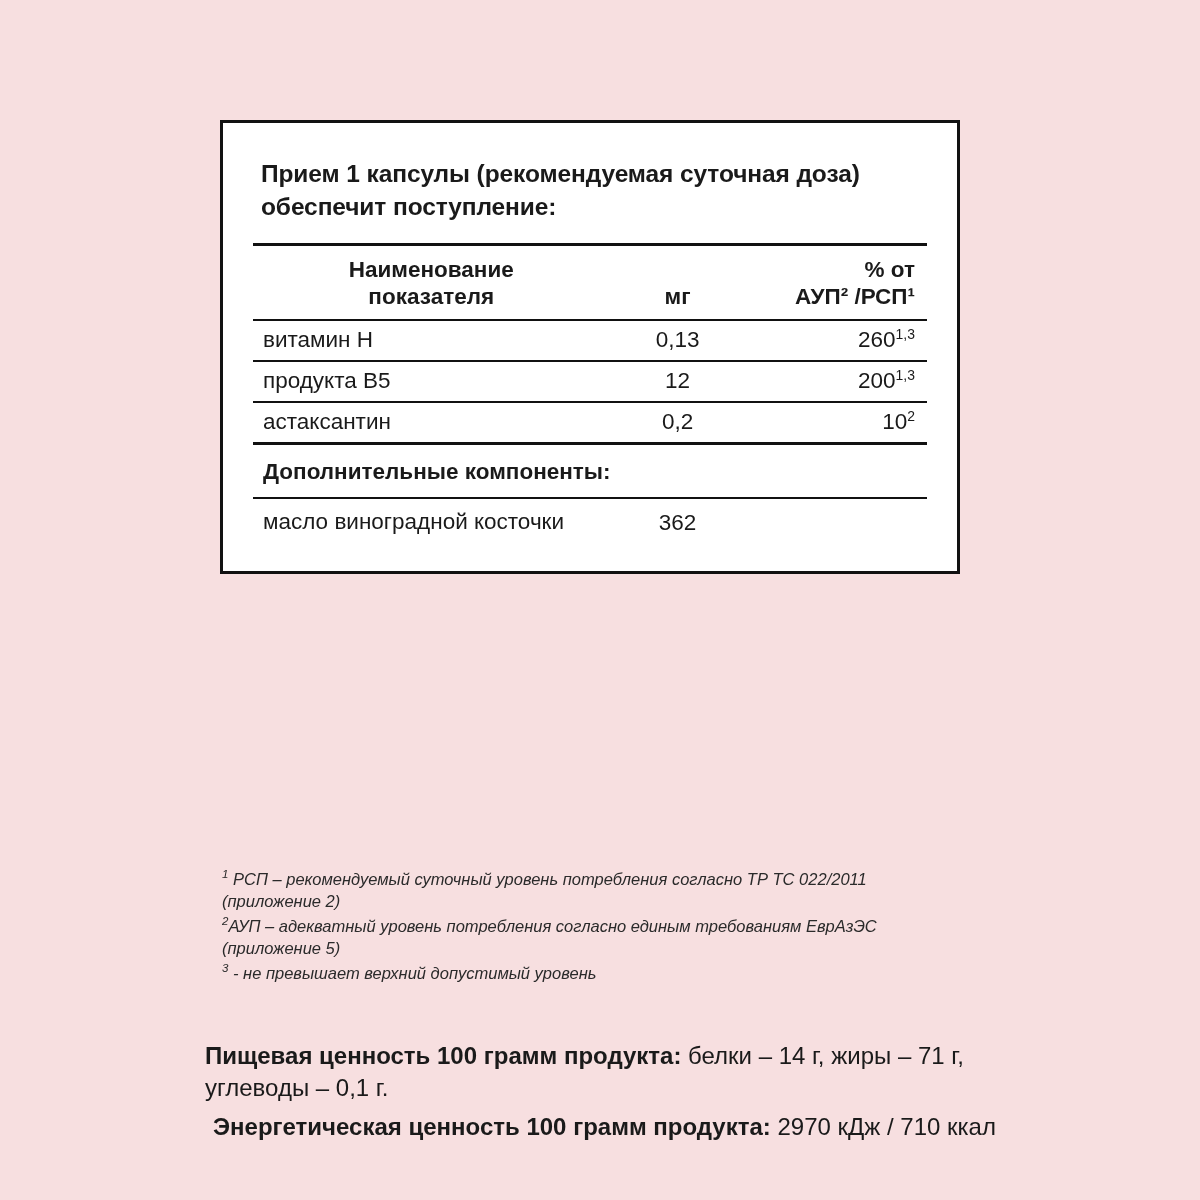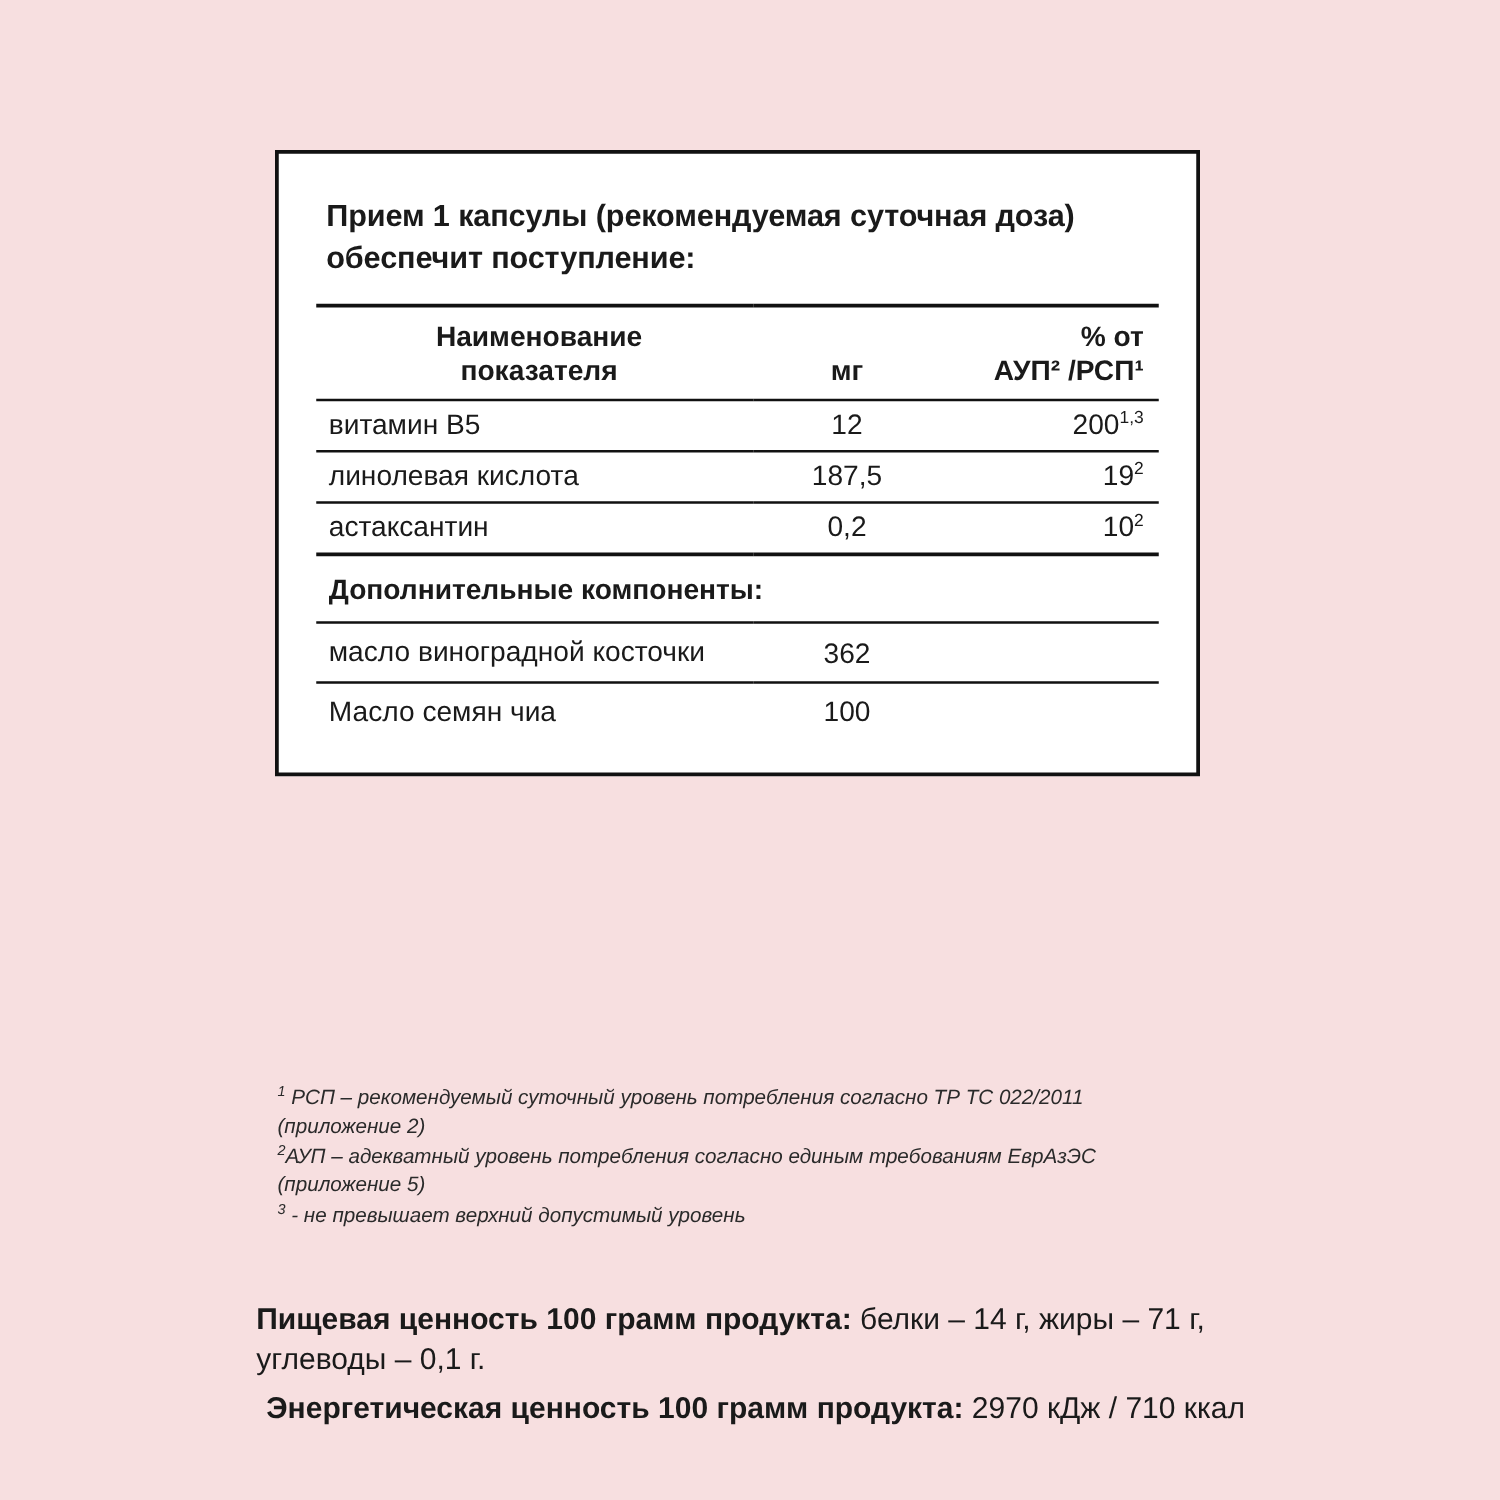--- a/index.html
+++ b/index.html
@@ -144,51 +144,46 @@
           <th class="th-mg">мг</th>
           <th class="th-pct">
             <span>% от</span><br>
             <span>АУП² /РСП¹</span>
           </th>
         </tr>
       </thead>
 
       <tbody class="vitamins">
         <tr>
-          <td class="td-name">витамин B5</td>
+          <td class="td-name">витамин H</td>
+          <td class="td-mg">0,13</td>
+          <td class="td-pct"><span>260</span><sup>1,3</sup></td>
+        </tr>
+        <tr>
+          <td class="td-name">продукта B5</td>
           <td class="td-mg">12</td>
           <td class="td-pct"><span>200</span><sup>1,3</sup></td>
-        </tr>
-        <tr>
-          <td class="td-name">линолевая кислота</td>
-          <td class="td-mg">187,5</td>
-          <td class="td-pct"><span>19</span><sup>2</sup></td>
         </tr>
         <tr>
           <td class="td-name">астаксантин</td>
           <td class="td-mg">0,2</td>
           <td class="td-pct"><span>10</span><sup>2</sup></td>
         </tr>
       </tbody>
 
       <tbody>
         <tr>
           <td class="extra-head" colspan="3">Дополнительные компоненты:</td>
         </tr>
       </tbody>
 
       <tbody class="extras">
         <tr>
           <td class="td-name">масло виноградной косточки</td>
           <td class="td-mg">362</td>
-          <td></td>
-        </tr>
-        <tr>
-          <td class="td-name">Масло семян чиа</td>
-          <td class="td-mg">100</td>
           <td></td>
         </tr>
       </tbody>
     </table>
   </div>
 
   <div class="footnotes">
     <p><span class="fn-sup">1</span><span> РСП – рекомендуемый суточный уровень потребления согласно ТР ТС 022/2011 (приложение 2)</span></p>
     <p><span class="fn-sup">2</span><span>АУП – адекватный уровень потребления согласно единым требованиям ЕврАзЭС (приложение 5)</span></p>
     <p><span class="fn-sup">3</span><span> - не превышает верхний допустимый уровень</span></p>

